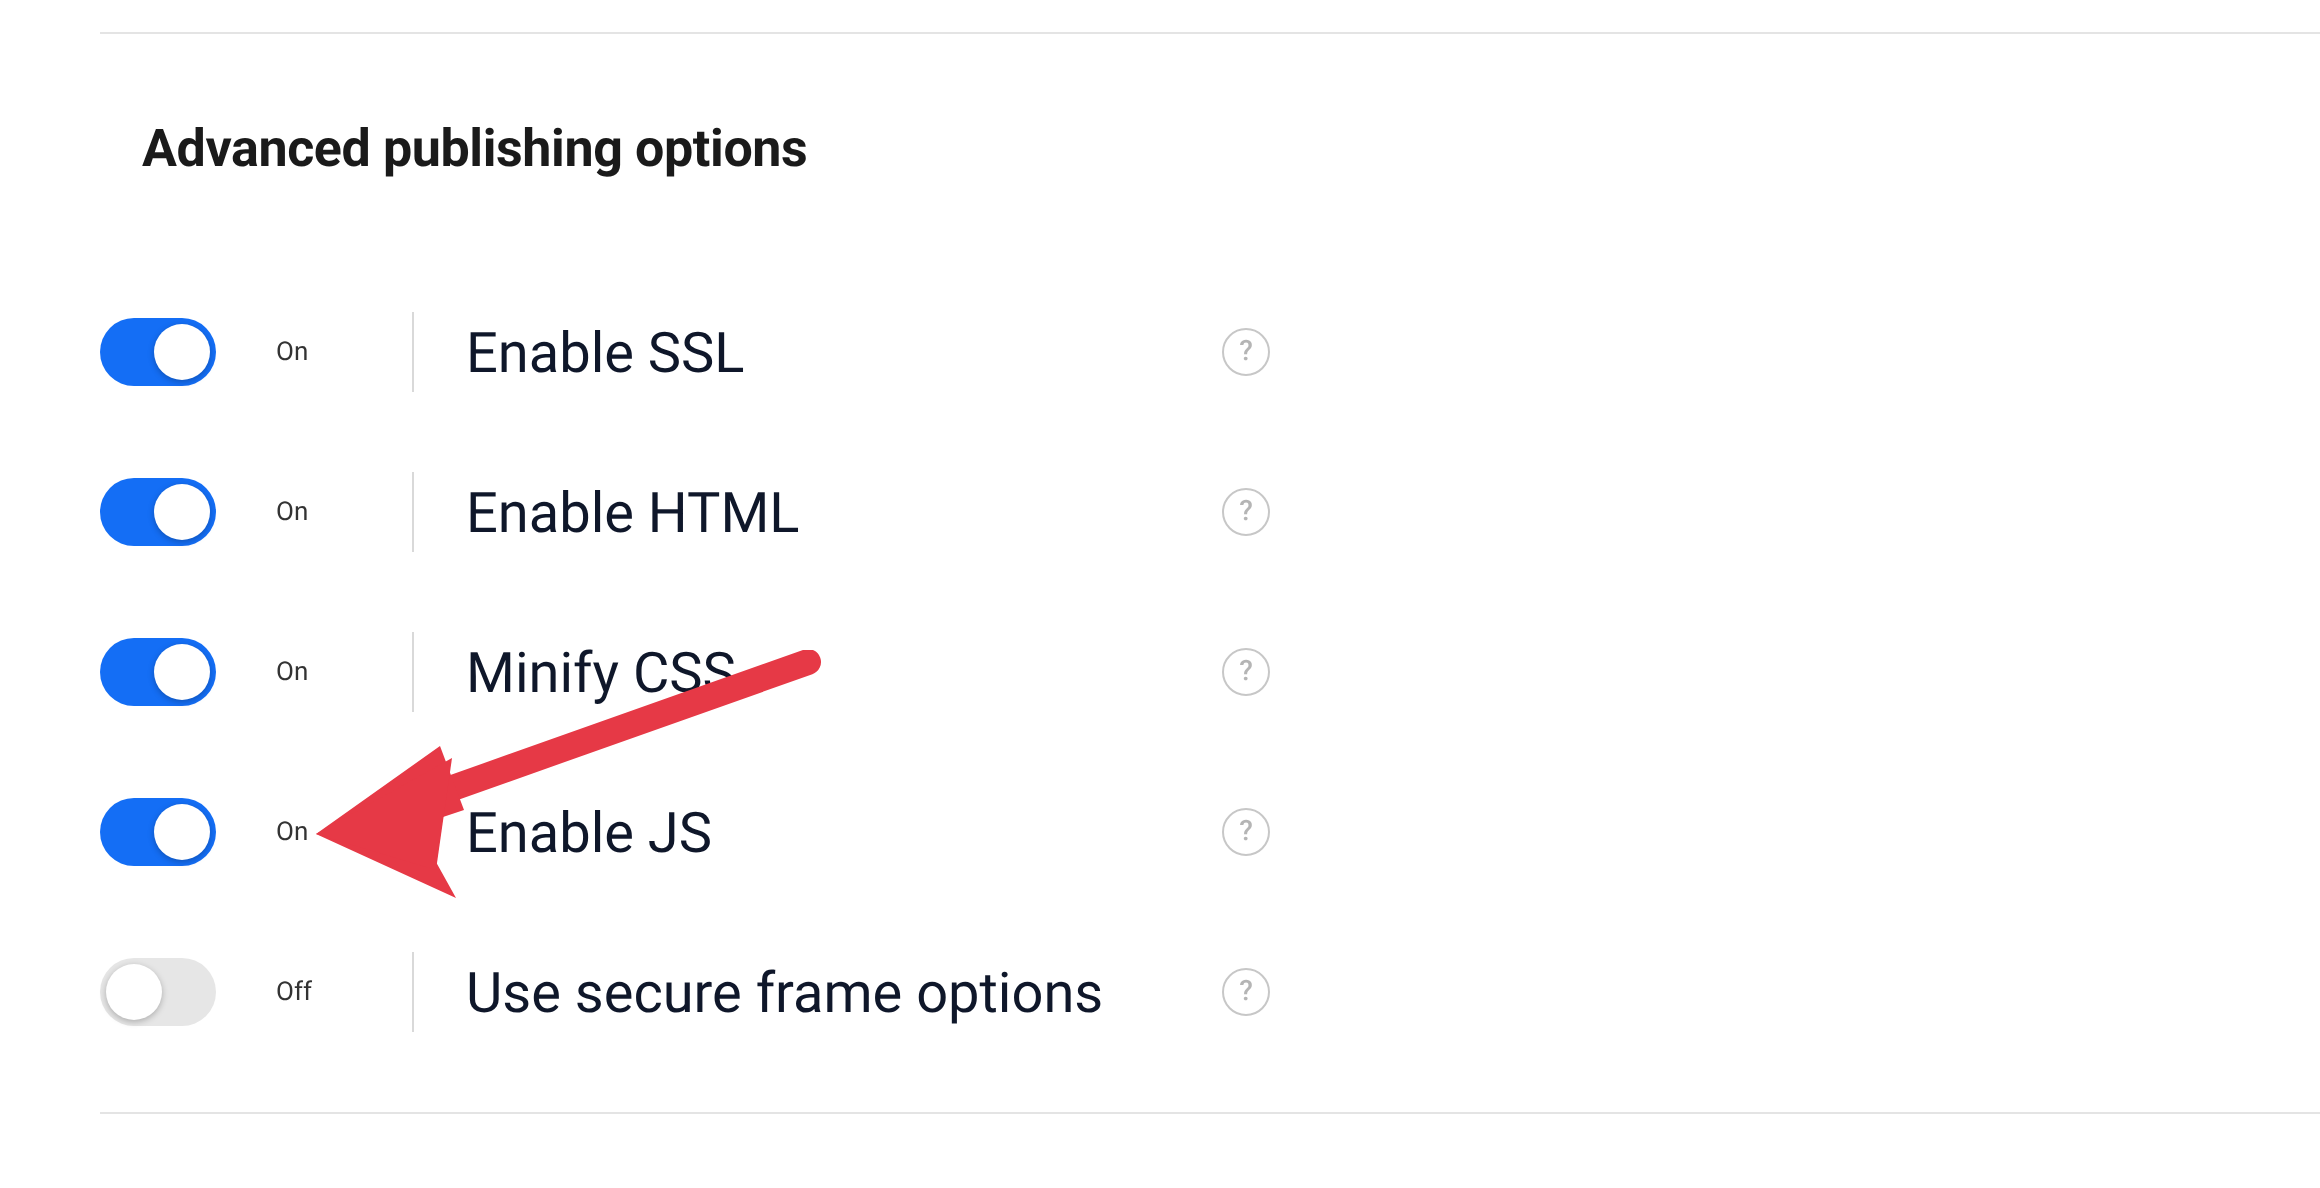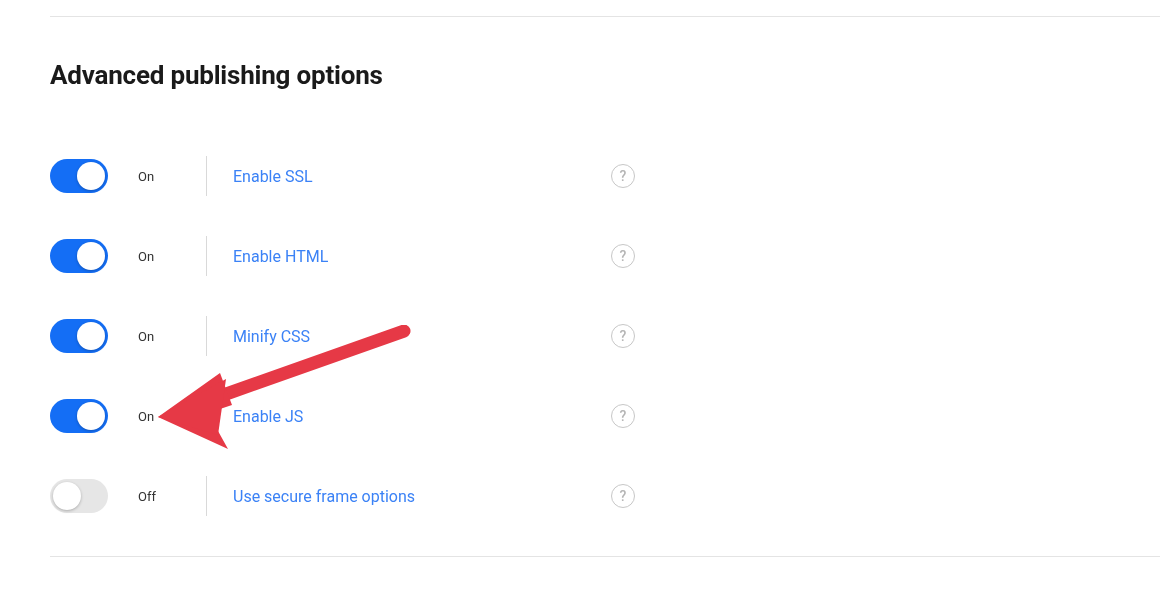--- a/index.html
+++ b/index.html
@@ -32,20 +32,21 @@
       top: 60px;
       left: 50px;
       right: 50px;
     }
     .section-title {
       font-size: 26px;
       font-weight: 700;
       color: #1a1a1a;
       margin-bottom: 46px;
       letter-spacing: -0.2px;
+      margin-left: 21px;
     }
     .option-row {
       display: flex;
       align-items: center;
       height: 80px;
       position: relative;
     }
     .toggle {
       width: 58px;
       height: 34px;
@@ -76,22 +77,22 @@
     }
     .vbar {
       width: 1px;
       height: 40px;
       background: #d9d9d9;
       margin-left: 26px;
       margin-right: 26px;
       flex-shrink: 0;
     }
     .option-label {
-      font-size: 16px;
-      color: #3b82f6;
+      font-size: 28px;
+      color: #0f172a;
       flex-grow: 1;
     }
     .help-icon {
       position: absolute;
       left: 561px;
       top: 50%;
       transform: translateY(-50%);
       width: 24px;
       height: 24px;
       border: 1.5px solid #c7c7c7;

